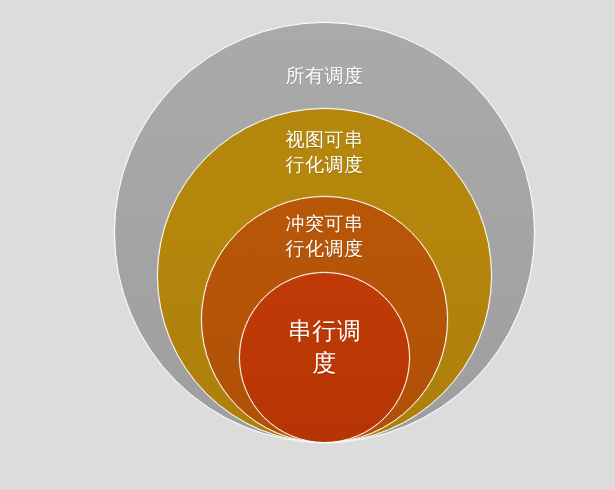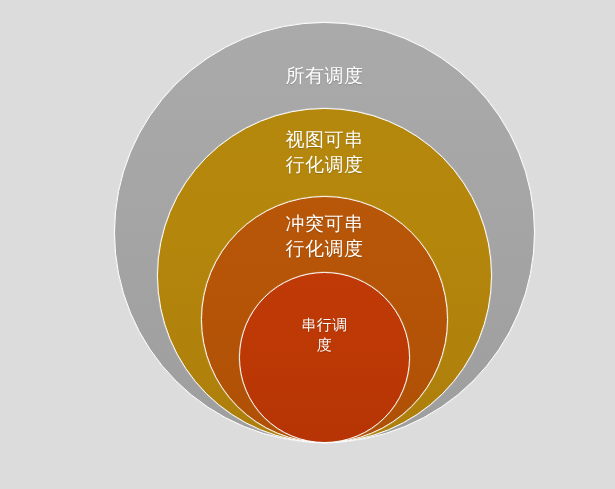--- a/index.html
+++ b/index.html
@@ -86,21 +86,21 @@
     left: 239px;
     top: 272px;
     width: 171px;
     height: 171px;
     background: linear-gradient(180deg, #bf3a06 0%, #bc3805 50%, #b63405 100%);
     z-index: 4;
     align-items: flex-start;
   }
   #ring-4 .ring-label {
     margin-top: 42px;
-    font-size: 15px;
+    font-size: 24px;
   }
 </style>
 </head>
 <body>
 
 <div id="stage">
 
   <div class="ring" id="ring-1">
     <div class="ring-label">所有调度</div>
   </div>

